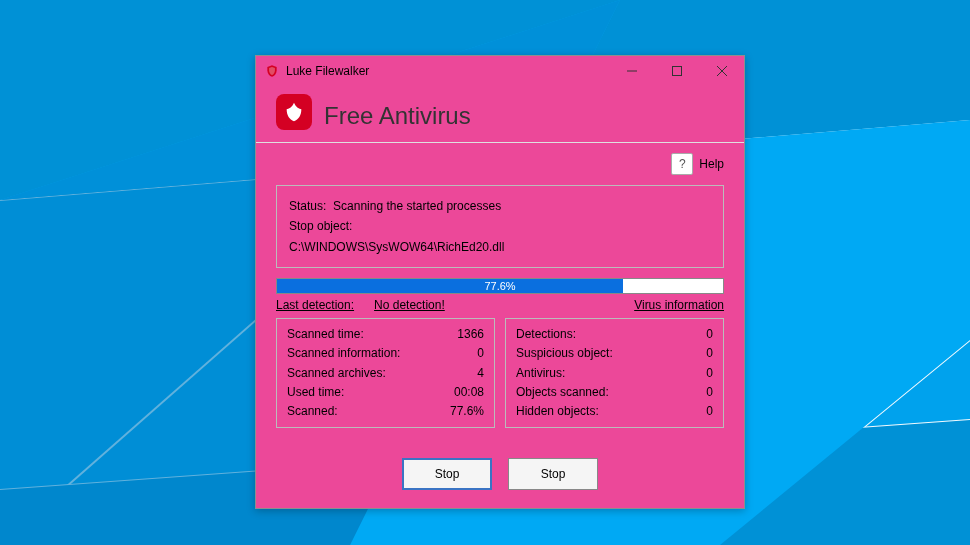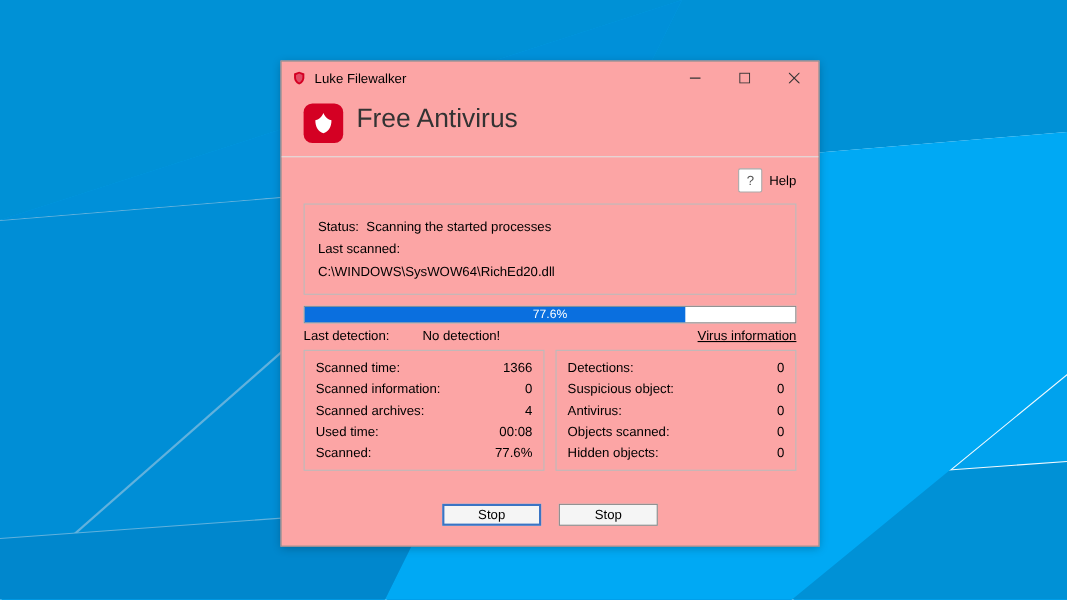--- a/index.html
+++ b/index.html
@@ -18,21 +18,21 @@
       inset: 0;
       background: #00a2ed;
       overflow: hidden;
     }
     .desktop svg { position: absolute; inset: 0; }
     .window {
       position: absolute;
       left: 255px;
       top: 55px;
       width: 490px;
-      background: #fca5a5;
+      background: #ec4899;
       border: 1px solid #8e8e8e;
       box-shadow: 0 2px 8px rgba(0,0,0,0.25);
     }
     .titlebar {
       height: 30px;
       display: flex;
       align-items: center;
       padding-left: 8px;
     }
     .title-icon {
@@ -53,21 +53,21 @@
       height: 30px;
       display: flex;
       align-items: center;
       justify-content: center;
       color: #555;
       font-size: 13px;
     }
     .header {
       padding: 8px 20px 12px 20px;
       display: flex;
-      align-items: flex-start;
+      align-items: flex-end;
       border-bottom: 1px solid #e0e0e0;
     }
     .brand-icon {
       width: 36px; height: 36px;
       background: #d40023;
       border-radius: 8px;
       display: flex;
       align-items: center;
       justify-content: center;
       margin-right: 12px;
@@ -126,21 +126,21 @@
       line-height: 14px;
       color: #fff;
       top: 0;
     }
     .detection-row {
       display: flex;
       justify-content: space-between;
       font-size: 12px;
       margin-bottom: 6px;
     }
-    .detection-left { display: flex; gap: 30px; }
+    .detection-left { display: flex; gap: 20px; text-decoration: underline; }
     .virus-link {
       color: #000;
       text-decoration: underline;
       text-align: right;
     }
     .stats {
       display: flex;
       gap: 10px;
     }
     .stat-col {
@@ -155,21 +155,21 @@
       line-height: 1.6;
     }
     .buttons {
       display: flex;
       justify-content: center;
       gap: 16px;
       padding: 14px 0 18px 0;
     }
     .btn {
       width: 90px;
-      height: 20px;
+      height: 32px;
       border: 1px solid #888;
       background: #f5f5f5;
       font-size: 12px;
       display: flex;
       align-items: center;
       justify-content: center;
     }
     .btn.primary {
       border: 2px solid #3a74c4;
     }
@@ -241,21 +241,21 @@
   <div class="content">
     <div class="help-row">
       <div class="help-btn">?</div>
       <span class="help-label">Help</span>
     </div>
 
     <div class="status-box">
       <div>
         <span>Status:</span>&nbsp;&nbsp;<span>Scanning the started processes</span>
       </div>
-      <div>Last scanned:</div>
+      <div>Stop object:</div>
       <div>C:\WINDOWS\SysWOW64\RichEd20.dll</div>
     </div>
 
     <div class="progress-outer">
       <div class="progress-inner" id="progress-fill" style="width: 77.6%;"></div>
       <div class="progress-label">77.6%</div>
     </div>
 
     <div class="detection-row">
       <div class="detection-left">

